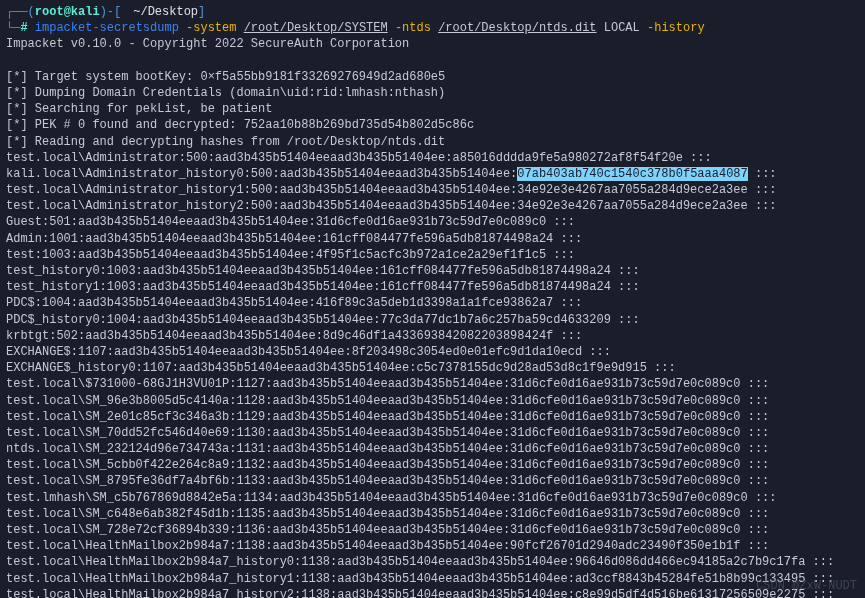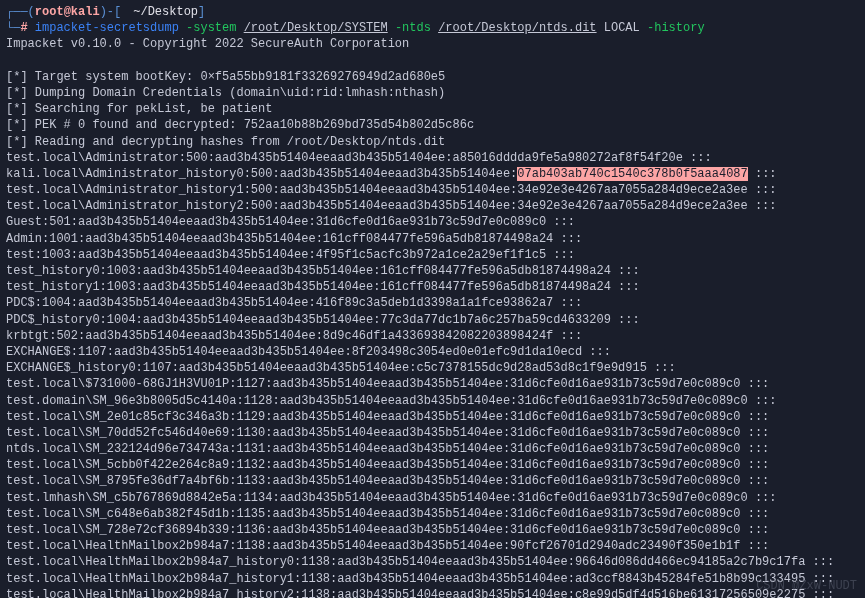--- a/index.html
+++ b/index.html
@@ -18,49 +18,49 @@
       overflow: hidden;
       padding: 4px 6px;
     }
     .prompt-arc {
       color: #5b91d6;
     }
     .prompt-paren {
       color: #5b91d6;
     }
     .prompt-user {
-      color: #fca5a5;
+      color: #5eead4;
       font-weight: bold;
     }
     .prompt-sep {
       color: #5b91d6;
     }
     .prompt-path {
       color: #e0e0e8;
       margin-left: 12px;
     }
     .cmd-name {
       color: #3b82f6;
     }
     .cmd-flag {
-      color: #22c55e;
+      color: #eab308;
     }
     .cmd-path {
       color: #c5c8d6;
       text-decoration: underline;
     }
     .cmd-arg {
       color: #c5c8d6;
     }
     .line {
       white-space: nowrap;
       overflow: hidden;
     }
     .highlighted {
-      background: #fca5a5;
+      background: #7dd3fc;
       color: #1a1e2b;
     }
     .watermark {
       position: absolute;
       bottom: 4px;
       right: 8px;
       color: #555a6a;
       font-size: 12px;
       opacity: 0.6;
     }
@@ -102,21 +102,21 @@
 <div class="line">Admin:1001:aad3b435b51404eeaad3b435b51404ee:161cff084477fe596a5db81874498a24 :::</div>
 <div class="line">test:1003:aad3b435b51404eeaad3b435b51404ee:4f95f1c5acfc3b972a1ce2a29ef1f1c5 :::</div>
 <div class="line">test_history0:1003:aad3b435b51404eeaad3b435b51404ee:161cff084477fe596a5db81874498a24 :::</div>
 <div class="line">test_history1:1003:aad3b435b51404eeaad3b435b51404ee:161cff084477fe596a5db81874498a24 :::</div>
 <div class="line">PDC$:1004:aad3b435b51404eeaad3b435b51404ee:416f89c3a5deb1d3398a1a1fce93862a7 :::</div>
 <div class="line">PDC$_history0:1004:aad3b435b51404eeaad3b435b51404ee:77c3da77dc1b7a6c257ba59cd4633209 :::</div>
 <div class="line">krbtgt:502:aad3b435b51404eeaad3b435b51404ee:8d9c46df1a433693842082203898424f :::</div>
 <div class="line">EXCHANGE$:1107:aad3b435b51404eeaad3b435b51404ee:8f203498c3054ed0e01efc9d1da10ecd :::</div>
 <div class="line">EXCHANGE$_history0:1107:aad3b435b51404eeaad3b435b51404ee:c5c7378155dc9d28ad53d8c1f9e9d915 :::</div>
 <div class="line">test.local\$731000-68GJ1H3VU01P:1127:aad3b435b51404eeaad3b435b51404ee:31d6cfe0d16ae931b73c59d7e0c089c0 :::</div>
-<div class="line">test.domain\SM_96e3b8005d5c4140a:1128:aad3b435b51404eeaad3b435b51404ee:31d6cfe0d16ae931b73c59d7e0c089c0 :::</div>
+<div class="line">test.local\SM_96e3b8005d5c4140a:1128:aad3b435b51404eeaad3b435b51404ee:31d6cfe0d16ae931b73c59d7e0c089c0 :::</div>
 <div class="line">test.local\SM_2e01c85cf3c346a3b:1129:aad3b435b51404eeaad3b435b51404ee:31d6cfe0d16ae931b73c59d7e0c089c0 :::</div>
 <div class="line">test.local\SM_70dd52fc546d40e69:1130:aad3b435b51404eeaad3b435b51404ee:31d6cfe0d16ae931b73c59d7e0c089c0 :::</div>
 <div class="line">ntds.local\SM_232124d96e734743a:1131:aad3b435b51404eeaad3b435b51404ee:31d6cfe0d16ae931b73c59d7e0c089c0 :::</div>
 <div class="line">test.local\SM_5cbb0f422e264c8a9:1132:aad3b435b51404eeaad3b435b51404ee:31d6cfe0d16ae931b73c59d7e0c089c0 :::</div>
 <div class="line">test.local\SM_8795fe36df7a4bf6b:1133:aad3b435b51404eeaad3b435b51404ee:31d6cfe0d16ae931b73c59d7e0c089c0 :::</div>
 <div class="line">test.lmhash\SM_c5b767869d8842e5a:1134:aad3b435b51404eeaad3b435b51404ee:31d6cfe0d16ae931b73c59d7e0c089c0 :::</div>
 <div class="line">test.local\SM_c648e6ab382f45d1b:1135:aad3b435b51404eeaad3b435b51404ee:31d6cfe0d16ae931b73c59d7e0c089c0 :::</div>
 <div class="line">test.local\SM_728e72cf36894b339:1136:aad3b435b51404eeaad3b435b51404ee:31d6cfe0d16ae931b73c59d7e0c089c0 :::</div>
 <div class="line">test.local\HealthMailbox2b984a7:1138:aad3b435b51404eeaad3b435b51404ee:90fcf26701d2940adc23490f350e1b1f :::</div>
 <div class="line">test.local\HealthMailbox2b984a7_history0:1138:aad3b435b51404eeaad3b435b51404ee:96646d086dd466ec94185a2c7b9c17fa :::</div>

